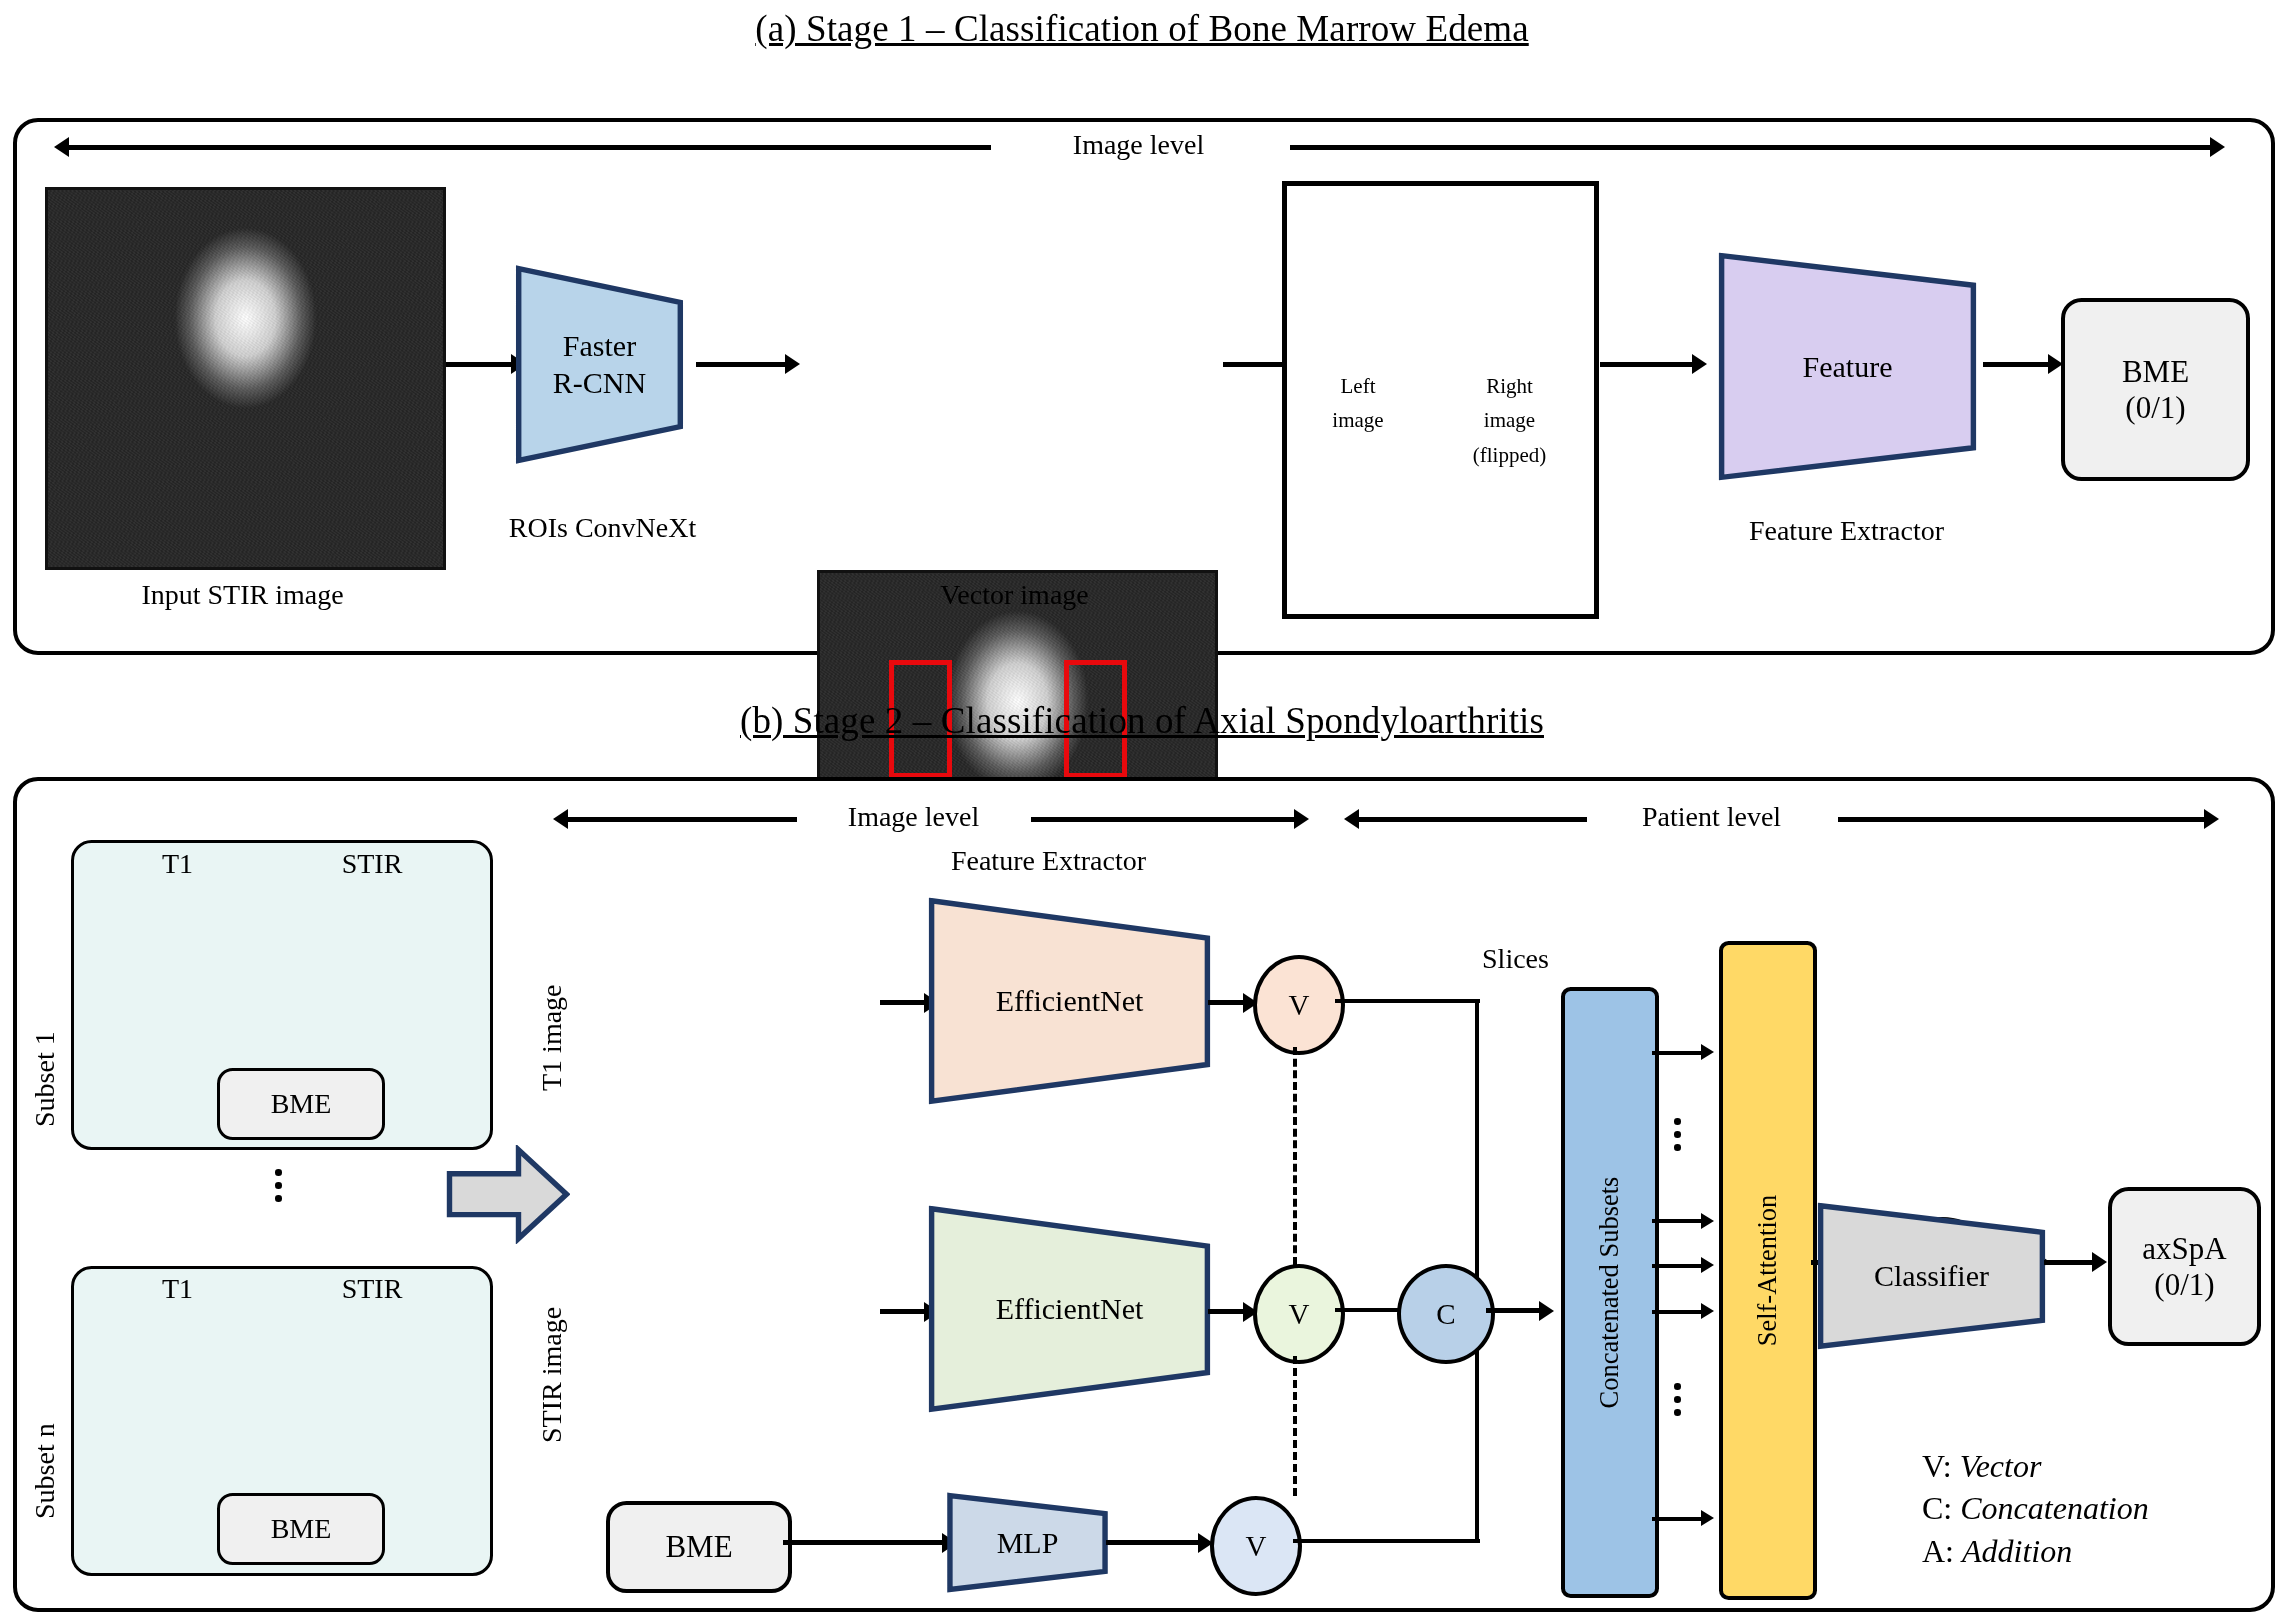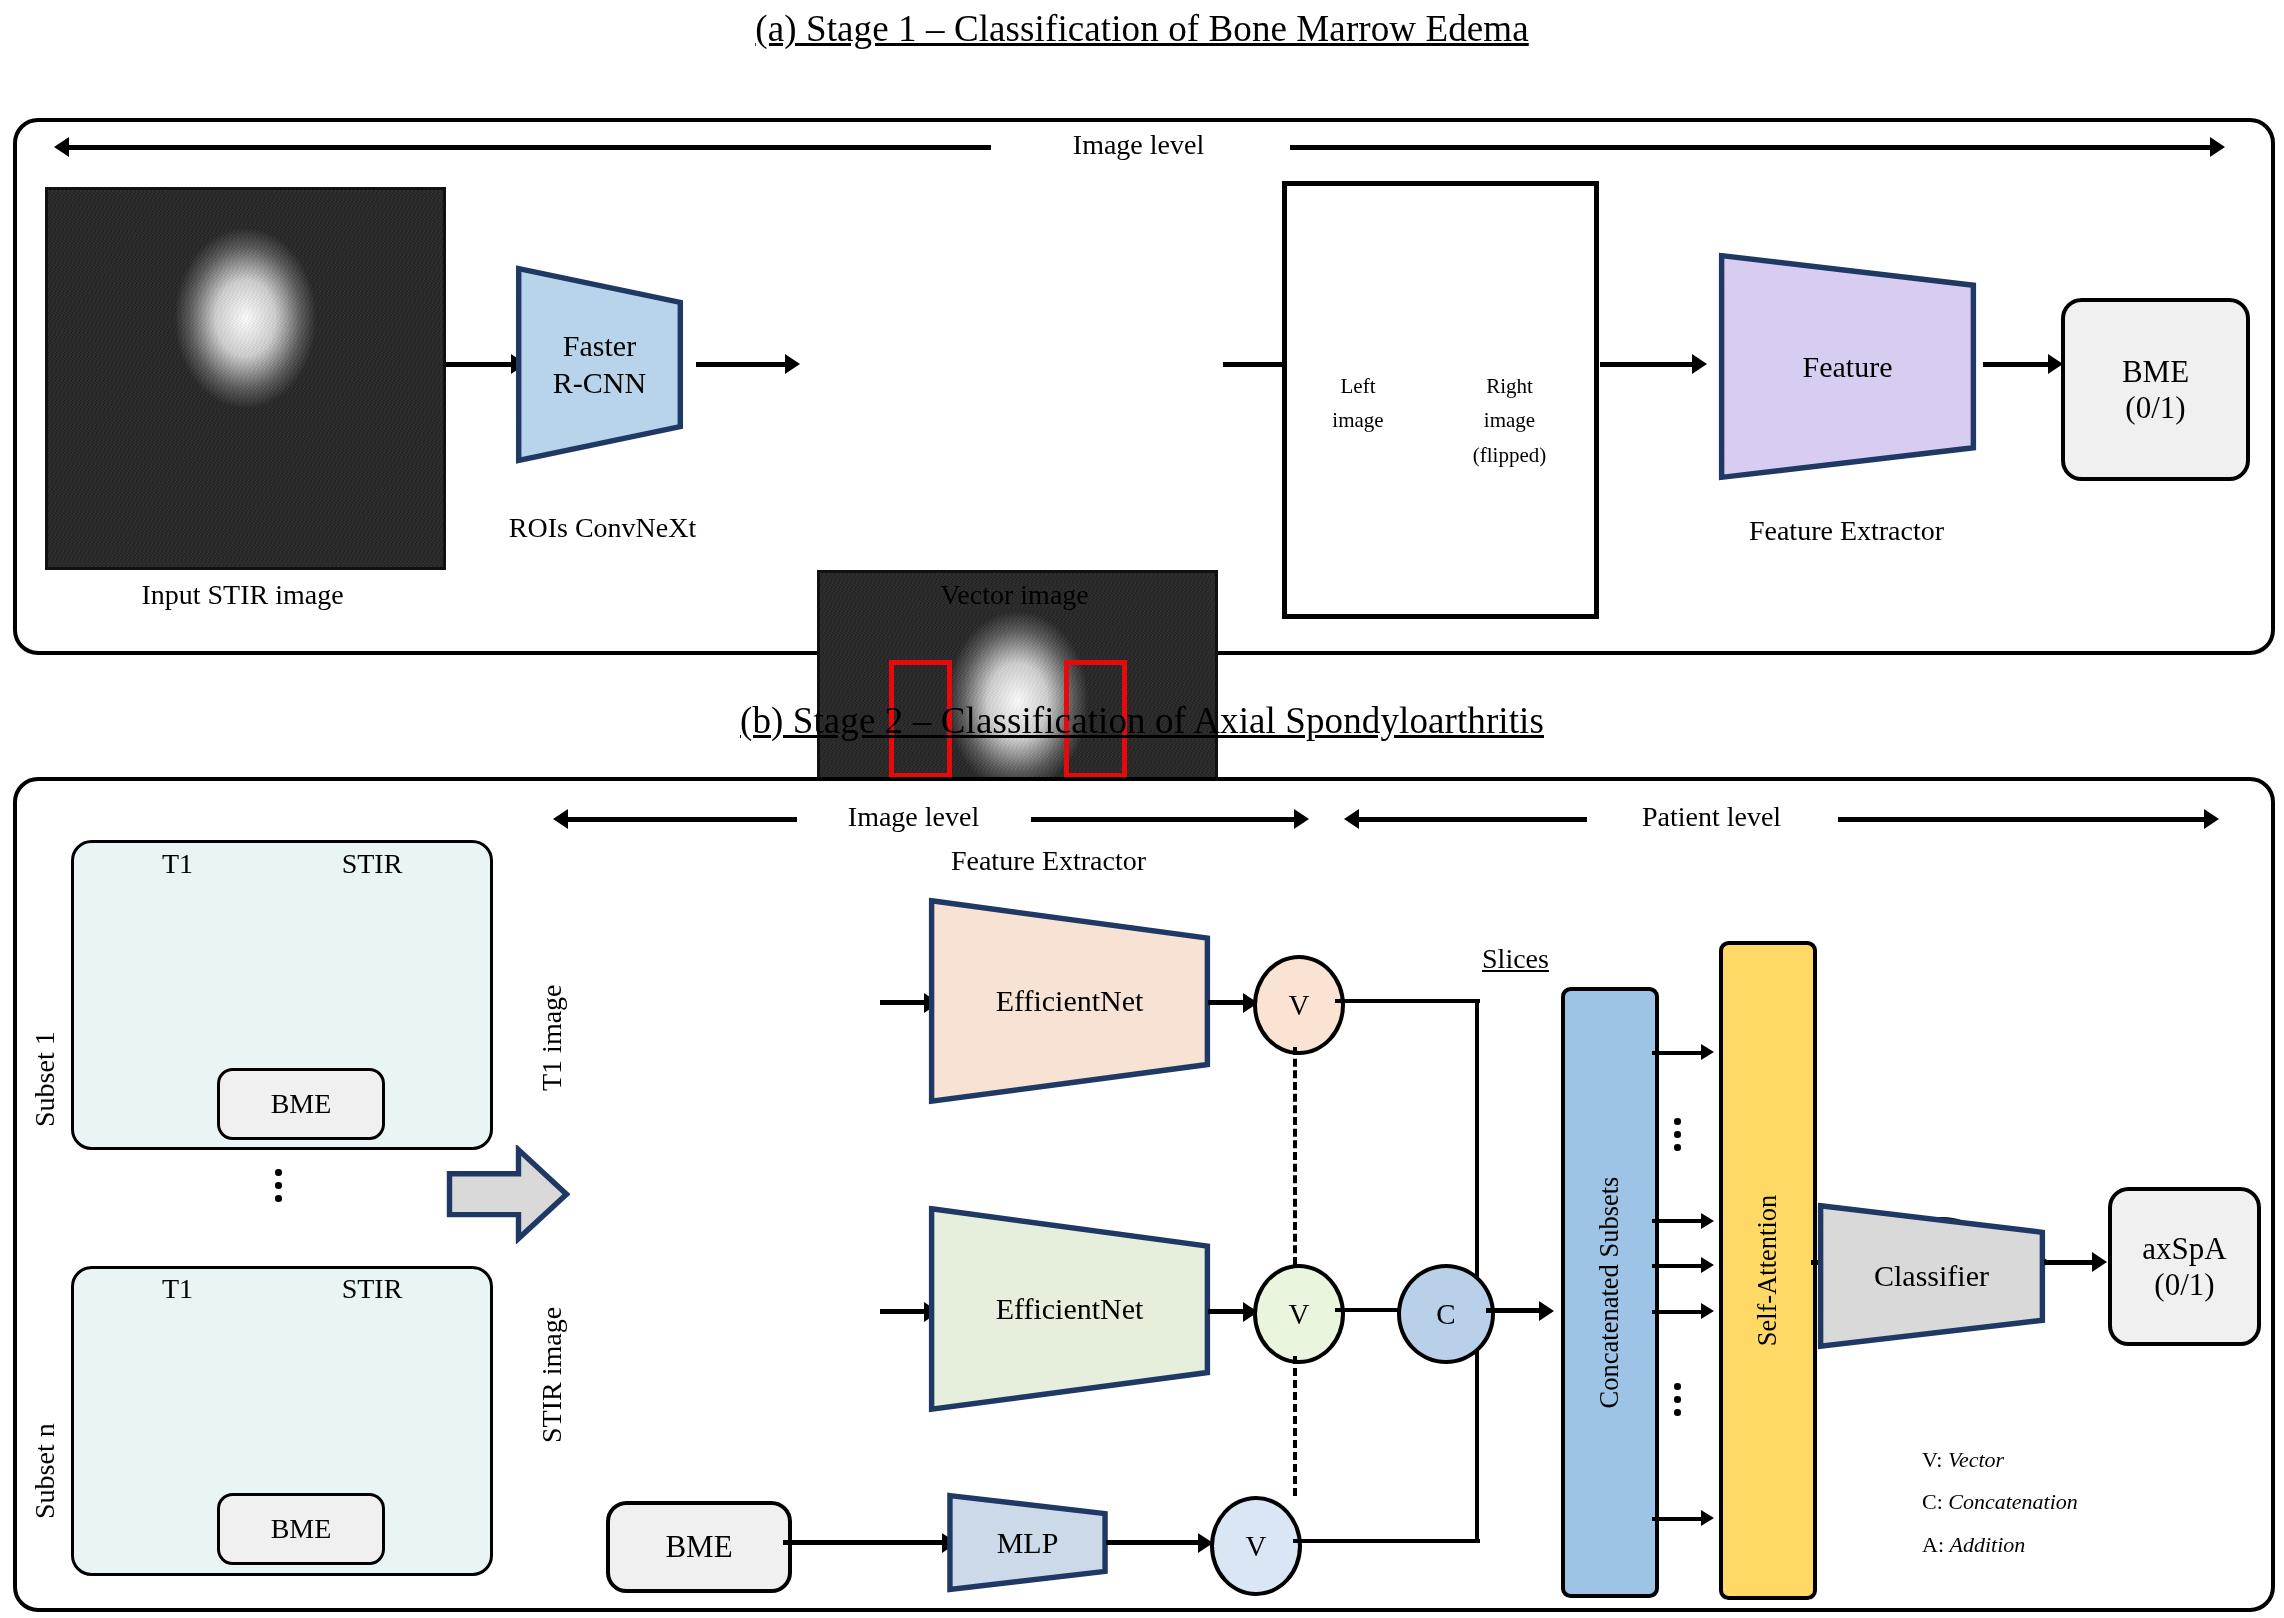--- a/index.html
+++ b/index.html
@@ -76,21 +76,21 @@
   .vtext-blk{position:absolute;white-space:nowrap;transform-origin:center center;
          transform:rotate(-90deg);font-size:26.5px;}
 
   
   .blockbox{border:4.2px solid #000;border-radius:9.6px;display:flex;align-items:center;
             justify-content:center;position:absolute;}
   .vdots{position:absolute;display:flex;flex-direction:column;align-items:center;
          justify-content:center;gap:6.6px;}
   .vdots i{display:block;width:6.6px;height:6.6px;background:#000;border-radius:50%;}
 
-  .legend{position:absolute;font-size:22px;line-height:1.34;white-space:nowrap;}
+  .legend{position:absolute;font-size:32px;line-height:1.34;white-space:nowrap;}
   .legend em{font-style:italic;}
 </style>
 </head>
 <body>
 
 <div class="abs caption ctr" style="left:0;top:4.8px;width:2284px;height:48px;">(a) Stage 1 – Classification of Bone Marrow Edema</div>
 
 <div class="abs panel" style="left:13.3px;top:118px;width:2254px;height:529px;"></div>
 
 <div class="abs arrowL" style="left:54px;top:137px;"></div>
@@ -280,21 +280,21 @@
 <div class="hline-thin" style="left:1293px;top:1539px;width:187px;"></div>
 <div class="hline-thin" style="left:1335px;top:1308px;width:72px;"></div>
 
 <div class="abs ell" style="left:1397px;top:1264px;width:90px;height:92px;background:#b8d0e8;">
   <span>C</span>
 </div>
 
 <div class="hline" style="left:1486px;top:1308px;width:54px;"></div>
 <div class="abs arrowR" style="left:1539px;top:1301px;"></div>
 
-<div class="abs lbl ctr" style="left:1440px;top:940px;width:151px;height:37px;text-decoration:underline;">Slices</div>
+<div class="abs lbl ctr" style="left:1440px;top:940px;width:151px;height:37px;">Slices</div>
 
 <div class="blockbox" style="left:1561px;top:987px;width:90px;height:603px;background:#9dc3e6;">
   <span class="vtext-blk">Concatenated Subsets</span>
 </div>
 
 <div class="blockbox" style="left:1719px;top:941px;width:90px;height:651px;background:#ffd966;">
   <span class="vtext-blk">Self-Attention</span>
 </div>
 
 <div class="hline-thin" style="left:1652px;top:1051px;width:49px;"></div>

